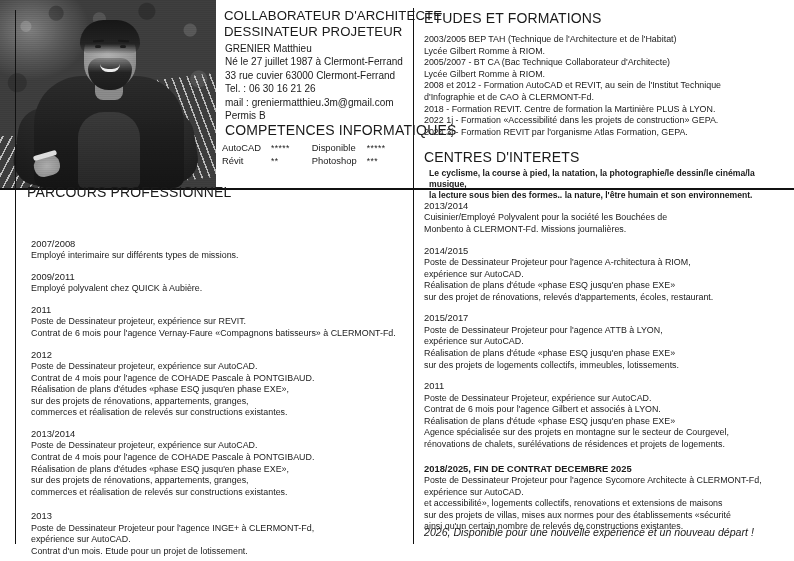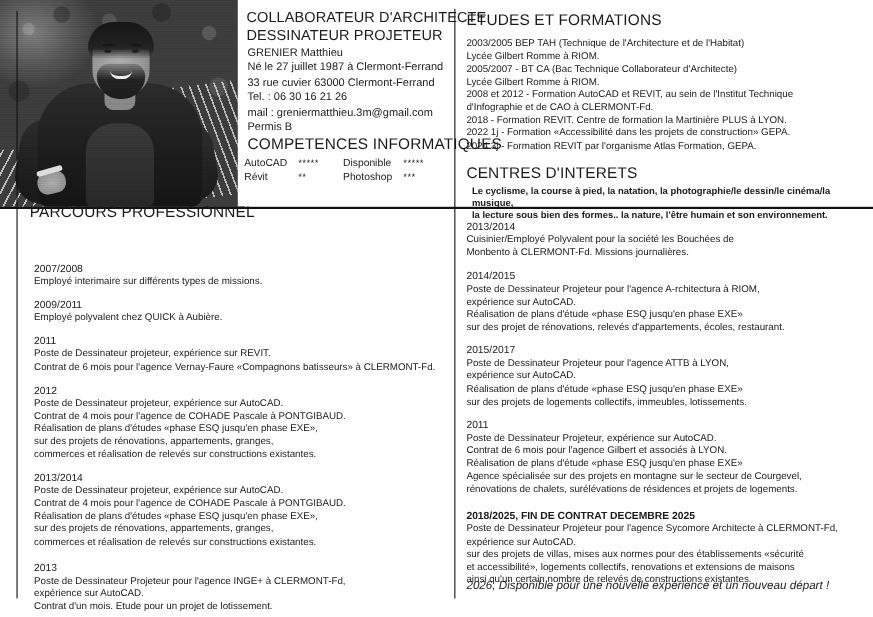--- a/index.html
+++ b/index.html
@@ -337,22 +337,22 @@
       <div class="body-txt">Contrat de 6 mois pour l'agence Gilbert et associés à LYON.</div>
       <div class="body-txt">Réalisation de plans d'étude «phase ESQ jusqu'en phase EXE»</div>
       <div class="body-txt">Agence spécialisée sur des projets en montagne sur le secteur de Courgevel,</div>
       <div class="body-txt">rénovations de chalets, surélévations de résidences et projets de logements.</div>
     </div>
 
     <div class="exp-item">
       <div class="yr-b">2018/2025, FIN DE CONTRAT DECEMBRE 2025</div>
       <div class="body-txt">Poste de Dessinateur Projeteur pour l'agence Sycomore Architecte à CLERMONT-Fd,</div>
       <div class="body-txt">expérience sur AutoCAD.</div>
+      <div class="body-txt">et accessibilité», logements collectifs, renovations et extensions de maisons</div>
       <div class="body-txt">sur des projets de villas, mises aux normes pour des établissements «sécurité</div>
-      <div class="body-txt">et accessibilité», logements collectifs, renovations et extensions de maisons</div>
       <div class="body-txt">ainsi qu'un certain nombre de relevés de constructions existantes.</div>
     </div>
 
   </div>
 
   <div class="blk closing" style="left:424px; top:526px;">2026, Disponible pour une nouvelle expérience et un nouveau départ !</div>
 
 </div>
 
 </body></html>

